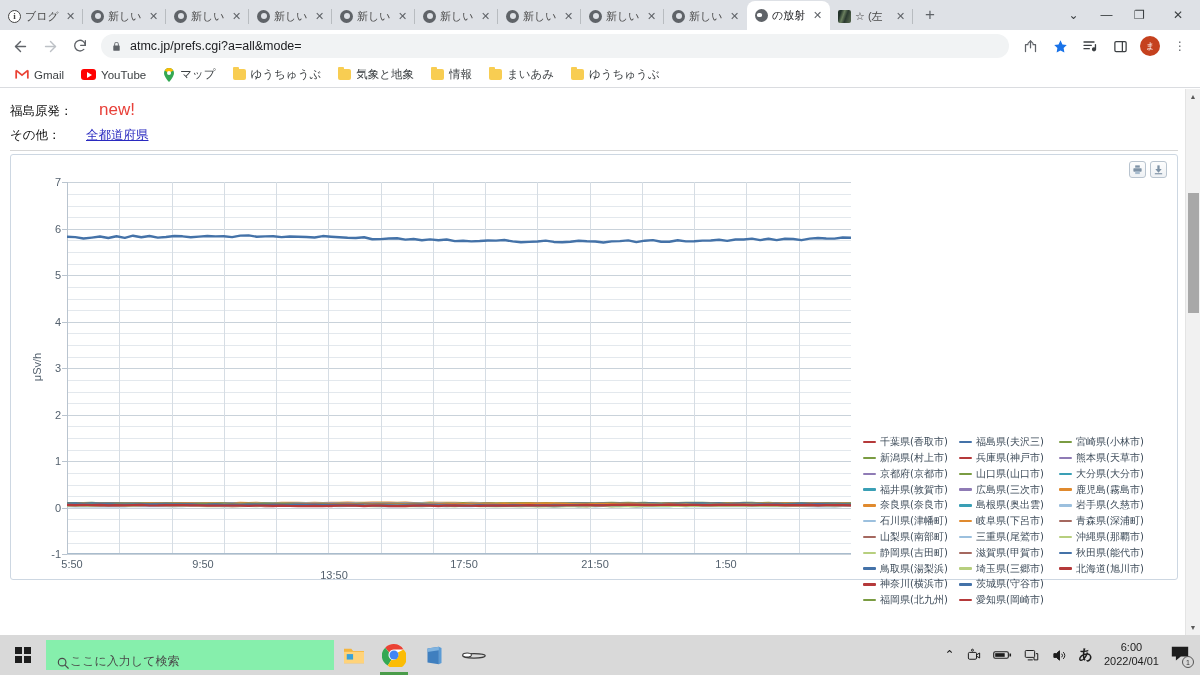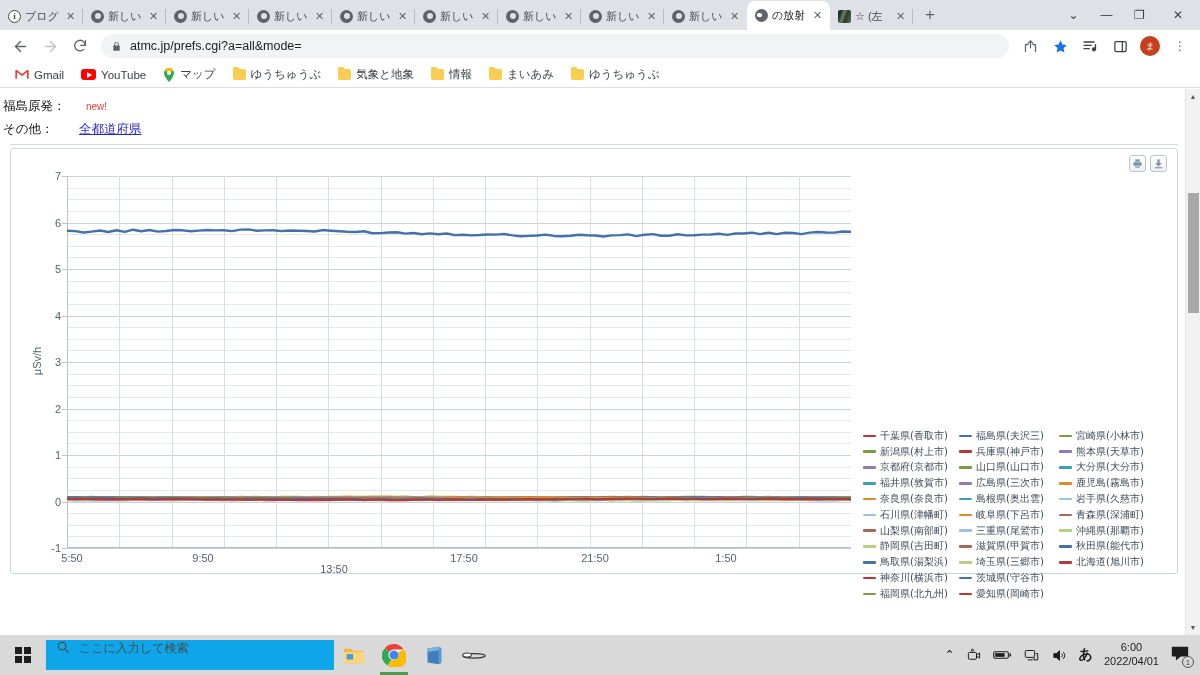--- a/index.html
+++ b/index.html
@@ -107,26 +107,26 @@
   .ic-yt::after{content:"";border-left:5px solid #fff;border-top:3px solid transparent;
     border-bottom:3px solid transparent;margin-left:1px;}
   .ic-pin { width:12px;height:14px;flex:0 0 12px;position:relative;}
 
   
   .page {
     position:absolute; top:89px; left:0; width:1188px; height:546px;
     background:#fff; overflow:hidden;
     font-family:"Liberation Sans","DejaVu Sans",sans-serif;
   }
-  .navrows { padding:9px 10px 0 3px; font-size:12.5px; color:#222; }
+  .navrows { padding:9px 10px 0 10px; font-size:12.5px; color:#222; }
   .navrow { display:flex; align-items:baseline; margin-bottom:5px; line-height:1.4; }
   .navlabel { width:66px; flex:0 0 66px; color:#111; }
   .navlinks a { color:#2a2ac0; text-decoration:underline; margin:0 2px; }
   .navlinks .sep { color:#555; margin:0 2px; }
-  .newtag { color:#e8413a; margin-left:17px; font-size:10px; }
+  .newtag { color:#e8413a; margin-left:23px; font-size:17px; }
   .navrow2 .navlinks a { margin-left:10px; }
   .hr { height:1px; background:#d7d7d7; margin:6px 10px 0 10px; }
 
   .modebar { padding:11px 10px 9px 10px; font-size:14px; color:#111; }
   .modebar a { color:#2a2ac0; text-decoration:underline; }
   .modebar .sep { color:#555; margin:0 5px; }
 
   .chartbox {
     margin:3px 10px 0 10px; height:426px; border:1px solid #cdd7e2;
     border-radius:3px; position:relative; background:#fff;
@@ -189,22 +189,22 @@
     position:absolute; left:0; top:635px; width:1200px; height:40px;
     background:#d9d9d9; display:flex; align-items:center;
   }
   .start {
     width:46px; height:40px; display:flex; align-items:center; justify-content:center;
   }
   .winlogo { width:16px; height:16px; display:grid; grid-template-columns:1fr 1fr;
     grid-template-rows:1fr 1fr; gap:2px; }
   .winlogo i { background:#1d1d1d; display:block; }
   .searchbox {
-    width:288px; height:30px; background:#0ea5e9; display:flex; align-items:flex-start;
-    gap:9px; padding:0 10px; font-size:12px; color:#4a4a4a;
+    width:288px; height:30px; background:#86efac; display:flex; align-items:flex-end;
+    padding:0 10px; font-size:12px; color:#4a4a4a;
   }
   .tb-app { width:40px; height:40px; display:flex; align-items:center; justify-content:center;
     position:relative; }
   .tb-app.active::after{content:"";position:absolute;bottom:0;left:6px;right:6px;height:3px;
     background:#4a9c4a;}
   .tray { margin-left:auto; display:flex; align-items:center; gap:11px; padding-right:10px;
     color:#1d1d1d; font-size:12px; }
   .clock { text-align:center; line-height:1.25; font-size:11px; }
   .notif { position:relative; width:20px; height:20px; }
   .notif-badge {

